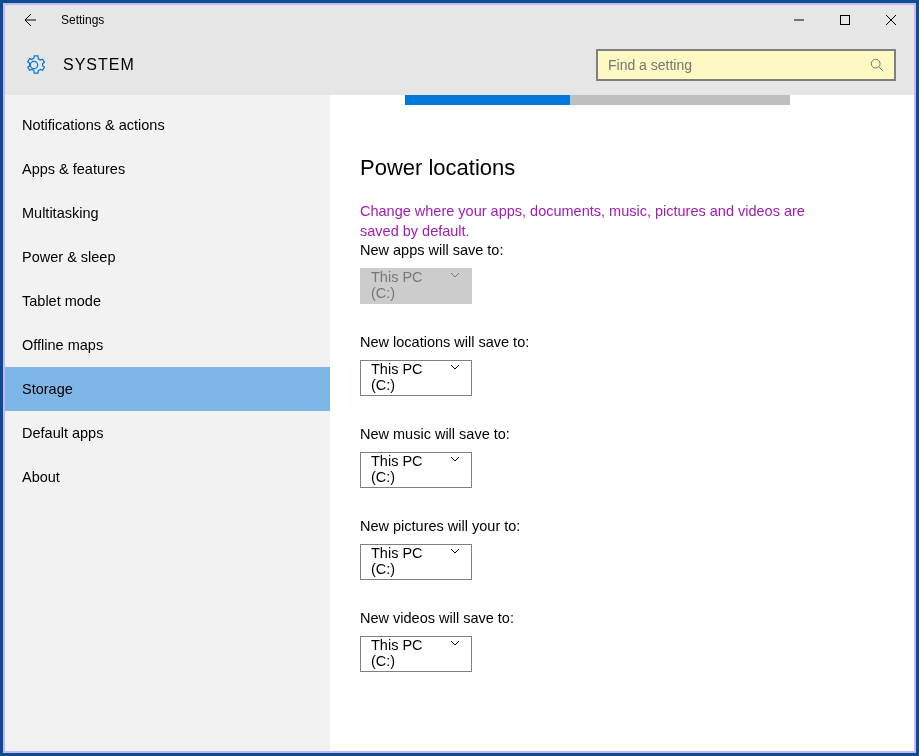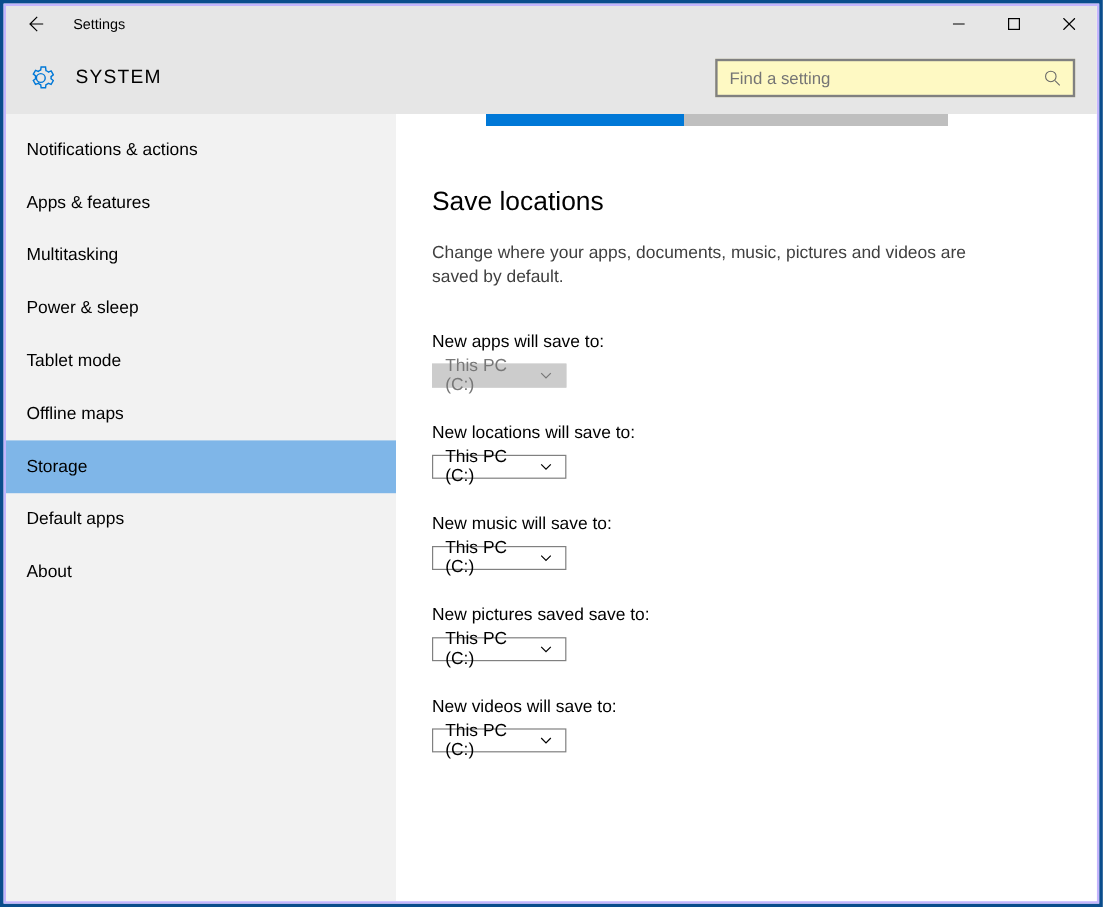--- a/index.html
+++ b/index.html
@@ -19,23 +19,23 @@
     .search-input { flex: 1; border: none; background: transparent; font-size: 14px; color: #666; outline: none; }
     .search-icon { width: 14px; height: 14px; }
     .content { flex: 1; display: flex; overflow: hidden; }
     .sidebar { width: 325px; background: #f2f2f2; padding-top: 8px; }
     .sidebar-item { padding: 14px 17px; font-size: 14.5px; color: #000; cursor: pointer; }
     .sidebar-item.selected { background: #7fb6e8; }
     .main { flex: 1; padding: 0 30px 30px 30px; overflow: hidden; background: white; }
     .progress-bar { width: 385px; height: 10px; background: #bfbfbf; margin-left: 45px; margin-bottom: 50px; }
     .progress-fill { width: 165px; height: 100%; background: #0078d7; }
     .section-title { font-size: 22px; font-weight: 400; color: #000; margin-bottom: 20px; }
-    .section-desc { font-size: 14.5px; color: #404040; margin-bottom: 35px; line-height: 1.4; max-width: 450px; }
+    .section-desc { font-size: 14.5px; color: #a21caf; line-height: 1.4; max-width: 450px; }
     .setting-label { font-size: 14.5px; color: #000; margin-bottom: 10px; }
-    .dropdown { width: 112px; height: 20px; border: 1px solid #808080; display: flex; align-items: center; padding: 0 10px; font-size: 14.5px; color: #000; cursor: pointer; margin-bottom: 30px; background: white; }
+    .dropdown { width: 112px; height: 36px; border: 1px solid #808080; display: flex; padding: 0 10px; font-size: 14.5px; color: #000; cursor: pointer; margin-bottom: 30px; background: white; }
     .dropdown.disabled { background: #ccc; color: #777; border-color: #ccc; cursor: default; }
     .dropdown-text { flex: 1; }
     .chevron { width: 12px; height: 12px; }
   </style>
 </head>
 <body>
 
 <div class="window">
   <div class="titlebar">
     <div class="back-btn">
@@ -87,21 +87,21 @@
         <div class="sidebar-item">Tablet mode</div>
         <div class="sidebar-item">Offline maps</div>
         <div class="sidebar-item selected">Storage</div>
         <div class="sidebar-item">Default apps</div>
         <div class="sidebar-item">About</div>
       </div>
     <div class="main">
       <div class="progress-bar">
         <div class="progress-fill"></div>
       </div>
-      <h2 class="section-title">Save locations</h2>
+      <h2 class="section-title">Power locations</h2>
       <p class="section-desc">Change where your apps, documents, music, pictures and videos are saved by default.</p>
       <div id="settings-list">
           <div class="setting-label">New apps will save to:</div>
           <div class="dropdown disabled">
             <span class="dropdown-text">This PC (C:)</span>
             <svg class="chevron" viewBox="0 0 12 12">
               <path d="M2 4 L6 8 L10 4" stroke="currentColor" stroke-width="1" fill="none"></path>
             </svg>
           </div>
           <div class="setting-label">New locations will save to:</div>
@@ -111,21 +111,21 @@
               <path d="M2 4 L6 8 L10 4" stroke="currentColor" stroke-width="1" fill="none"></path>
             </svg>
           </div>
           <div class="setting-label">New music will save to:</div>
           <div class="dropdown">
             <span class="dropdown-text">This PC (C:)</span>
             <svg class="chevron" viewBox="0 0 12 12">
               <path d="M2 4 L6 8 L10 4" stroke="currentColor" stroke-width="1" fill="none"></path>
             </svg>
           </div>
-          <div class="setting-label">New pictures saved save to:</div>
+          <div class="setting-label">New pictures will your to:</div>
           <div class="dropdown">
             <span class="dropdown-text">This PC (C:)</span>
             <svg class="chevron" viewBox="0 0 12 12">
               <path d="M2 4 L6 8 L10 4" stroke="currentColor" stroke-width="1" fill="none"></path>
             </svg>
           </div>
           <div class="setting-label">New videos will save to:</div>
           <div class="dropdown">
             <span class="dropdown-text">This PC (C:)</span>
             <svg class="chevron" viewBox="0 0 12 12">

